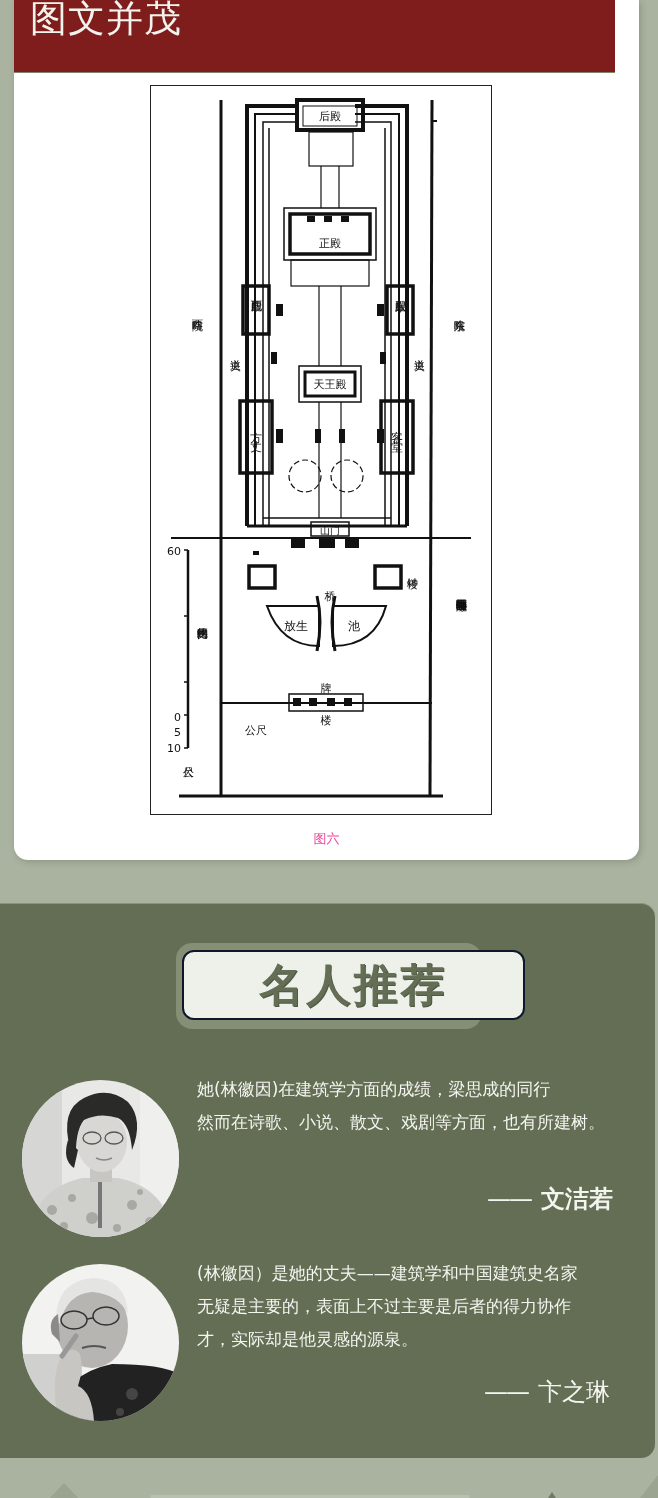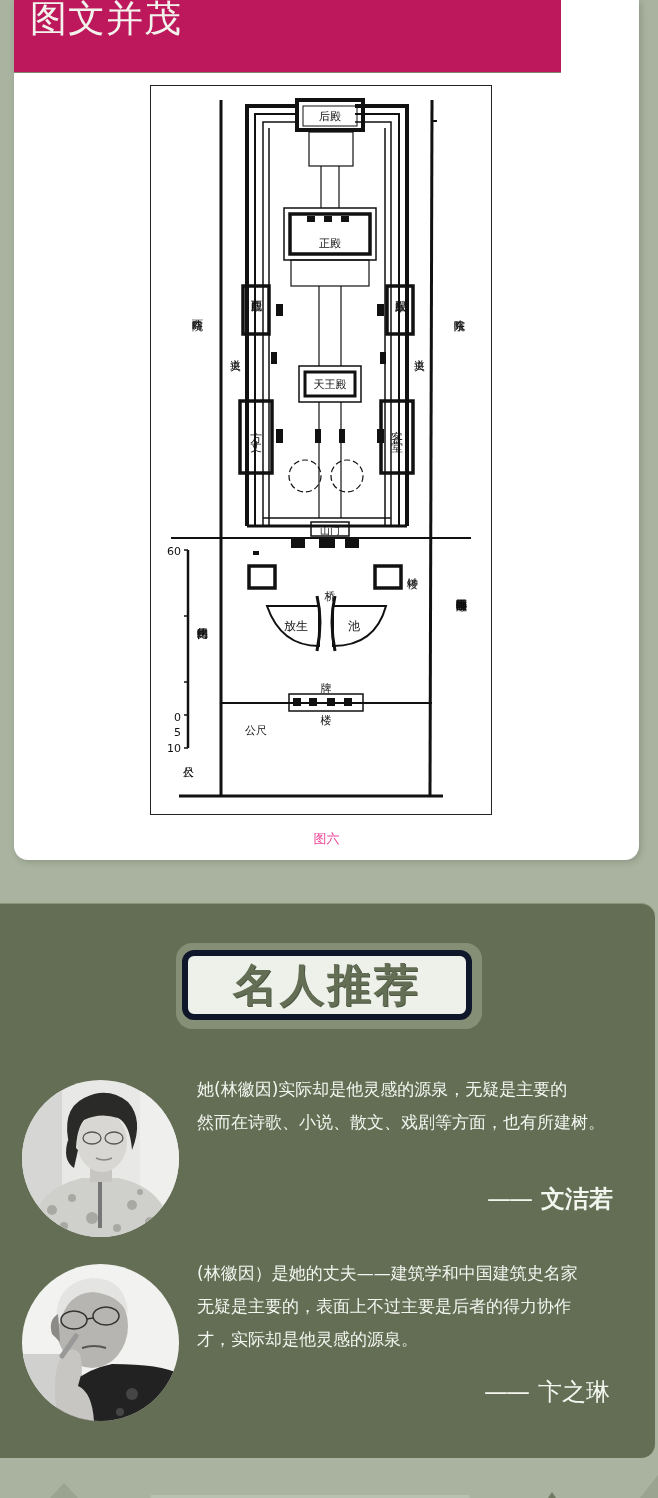--- a/index.html
+++ b/index.html
@@ -13,22 +13,22 @@
 
   
   .tw-card {
     position: absolute; left: 14px; top: 0; width: 625px; height: 860px;
     background: #ffffff;
     border-radius: 0 0 14px 14px;
     box-shadow: 2px 2px 6px rgba(60,70,50,0.25);
     overflow: hidden;
   }
   .tw-header {
-    position: absolute; left: 0; top: 0; width: 547px; height: 72px;
-    background: #be185d;
+    position: absolute; left: 0; top: 0; width: 601px; height: 72px;
+    background: #7f1d1d;
     border-bottom: 1px solid #7d876f;
   }
   .tw-title {
     position: absolute; left: 16px; top: -4px;
     font-size: 37px; line-height: 46px; color: #f1f3ec;
     letter-spacing: 1px;
   }
   .figure-frame {
     position: absolute; left: 136px; top: 85px; width: 342px; height: 730px;
     border: 1.5px solid #222; background: #fff; box-sizing: border-box;
@@ -44,22 +44,22 @@
     position: absolute; left: 0; top: 903px; width: 655px; height: 554px;
     background: #636e55;
     border-radius: 0 14px 14px 0;
     border-top: 1px solid #8a9479;
   }
   .rec-badge-outer {
     position: absolute; left: 176px; top: 39px; width: 306px; height: 86px;
     background: #858f76; border-radius: 16px;
   }
   .rec-badge-inner {
-    position: absolute; left: 6px; top: 7px; width: 290px; height: 70px;
-    background: #edf1ea; border: 6px solid #0f172a; border-radius: 12px;
+    position: absolute; left: 6px; top: 7px; width: 343px; height: 70px;
+    background: #edf1ea; border: 2px solid #0f172a; border-radius: 12px;
     box-sizing: border-box;
     display: flex; align-items: center; justify-content: center;
   }
   .rec-badge-text {
     font-size: 44px; font-weight: bold; color: #636e55; letter-spacing: 3px;
     text-shadow: 1px 1px 0 #4e5843;
   }
 
   .quote-row { position: absolute; left: 0; width: 655px; }
   .portrait {
@@ -251,21 +251,21 @@
 
           <path d="M48 68 Q38 30 62 18 Q86 6 106 22 Q122 40 110 70 Q108 44 96 38 Q78 32 62 40 Q54 50 54 72 Z" fill="#2a2a28"></path>
           <path d="M46 60 Q40 80 52 88 L56 70 Z" fill="#2a2a28"></path>
 
           <ellipse cx="70" cy="58" rx="9" ry="6" fill="none" stroke="#555" stroke-width="1.3"></ellipse>
           <ellipse cx="92" cy="58" rx="9" ry="6" fill="none" stroke="#555" stroke-width="1.3"></ellipse>
           <path d="M74 78 Q82 82 90 78" stroke="#888" stroke-width="1.5" fill="none"></path>
         </svg>
       </div>
       <div class="quote-text" style="top:-7px;">
-        <div>她(林徽因)实际却是他灵感的源泉，无疑是主要的</div>
+        <div>她(林徽因)在建筑学方面的成绩，梁思成的同行</div>
         <div>然而在诗歌、小说、散文、戏剧等方面，也有所建树。</div>
       </div>
       <div class="quote-author" style="left:487px;top:103px;">
         <span class="dash">——</span><span>文洁若</span>
       </div>
     </div>
 
     <div class="quote-row" style="top:360px;height:170px;">
       <div class="portrait" style="top:0;">
         <svg width="157" height="157" viewBox="0 0 157 157">

